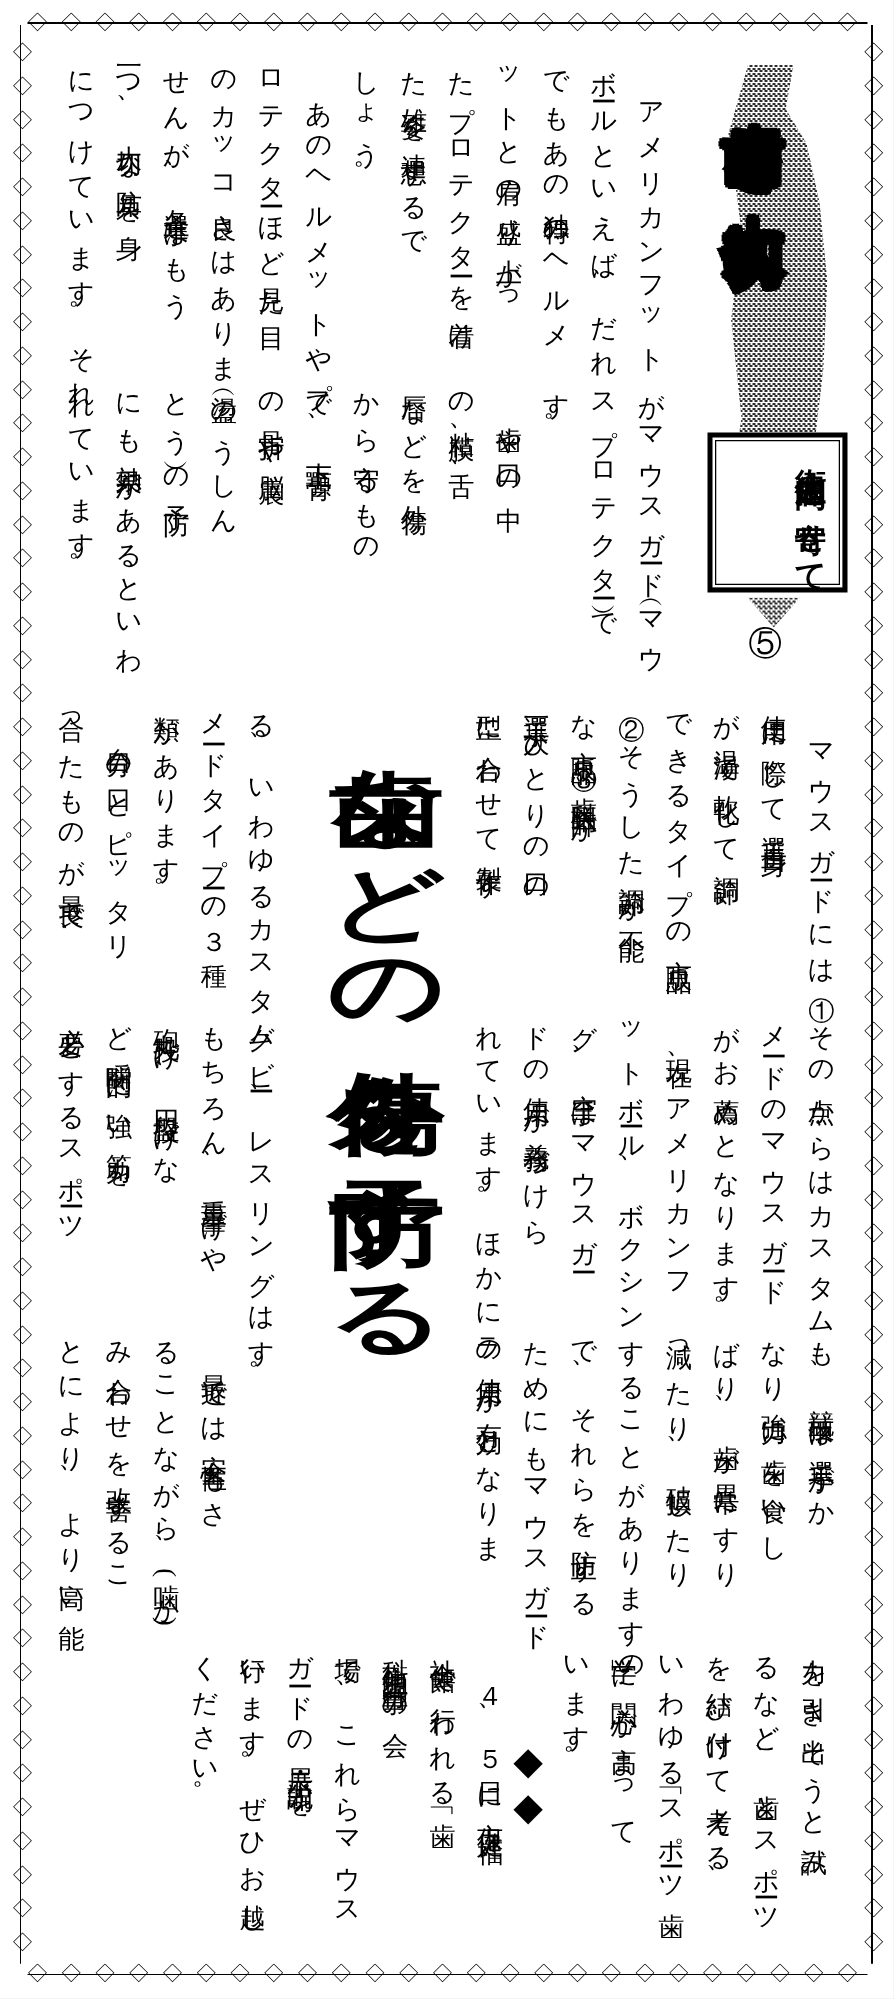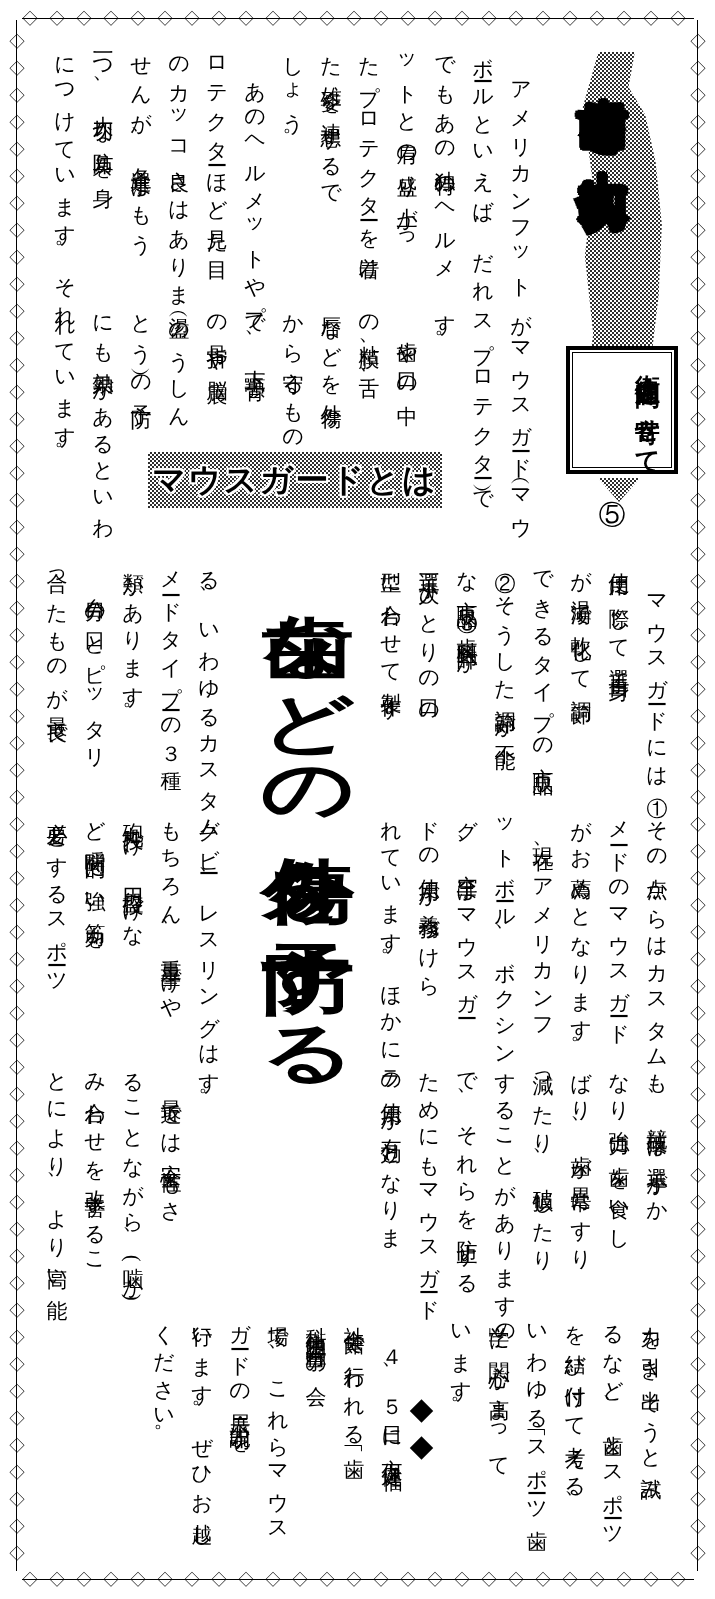--- a/index.html
+++ b/index.html
@@ -150,23 +150,20 @@
       <p>唇などを外傷</p>
       <p>から守るもの</p>
       <p>で、上下顎骨</p>
       <p>の骨折や脳震</p>
       <p>盪（のうしん</p>
       <p>とう）の予防</p>
       <p>にも効果があるといわ</p>
       <p>れています。</p>
     </div>
 
-  <div class="section-header dither">
-    <span>マウスガードとは</span>
-  </div>
 
   <h2 class="headline">歯などの外傷を予防する</h2>
 
   <div class="vrow m1r">
       <p>　マウスガードには①</p>
       <p>使用に際して選手自身</p>
       <p>が温湯で軟化して調節</p>
       <p>できるタイプの市販品</p>
       <p>②そうした調節が不能</p>
       <p>な市販品③歯科医師が</p>

